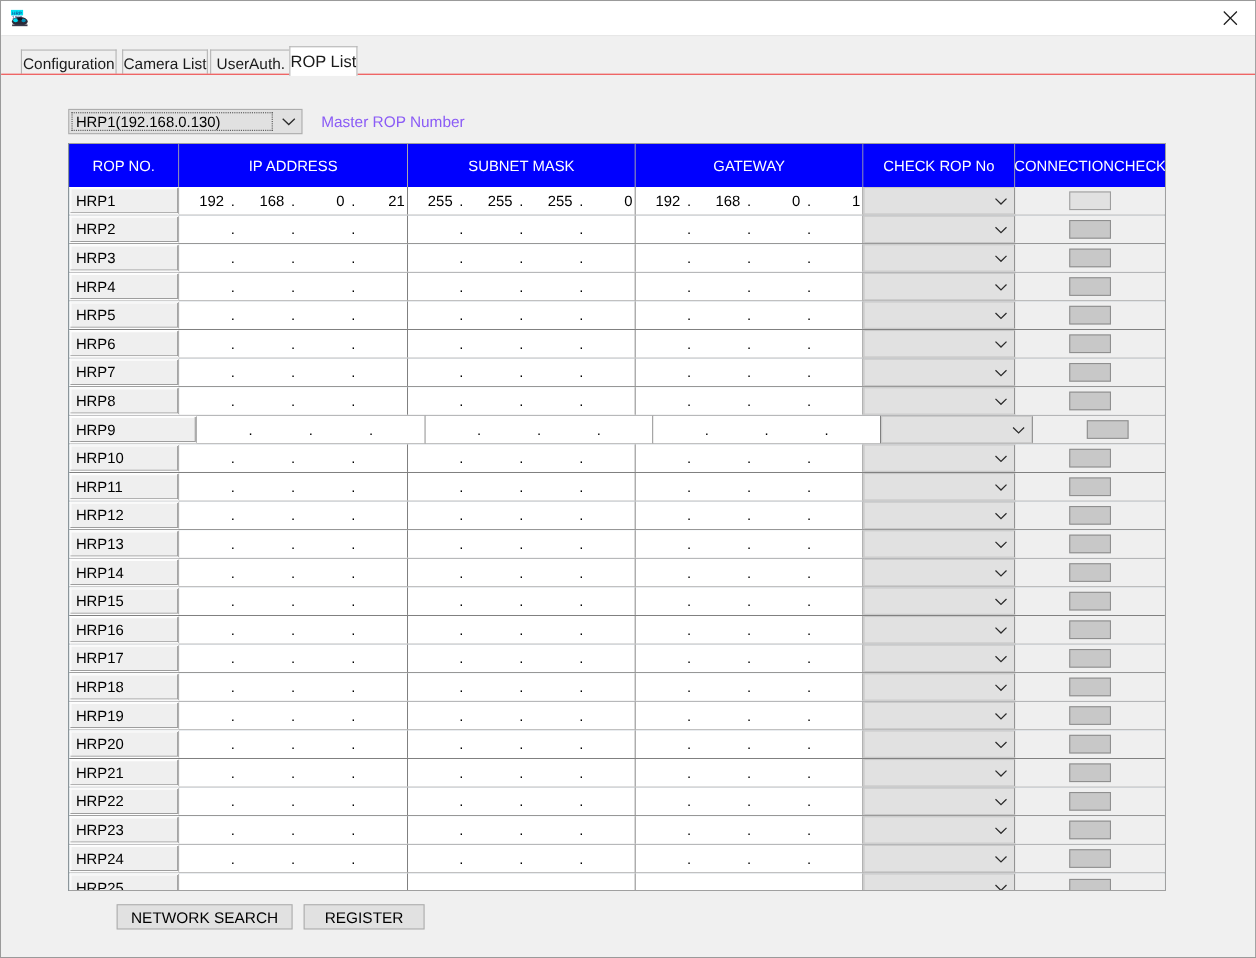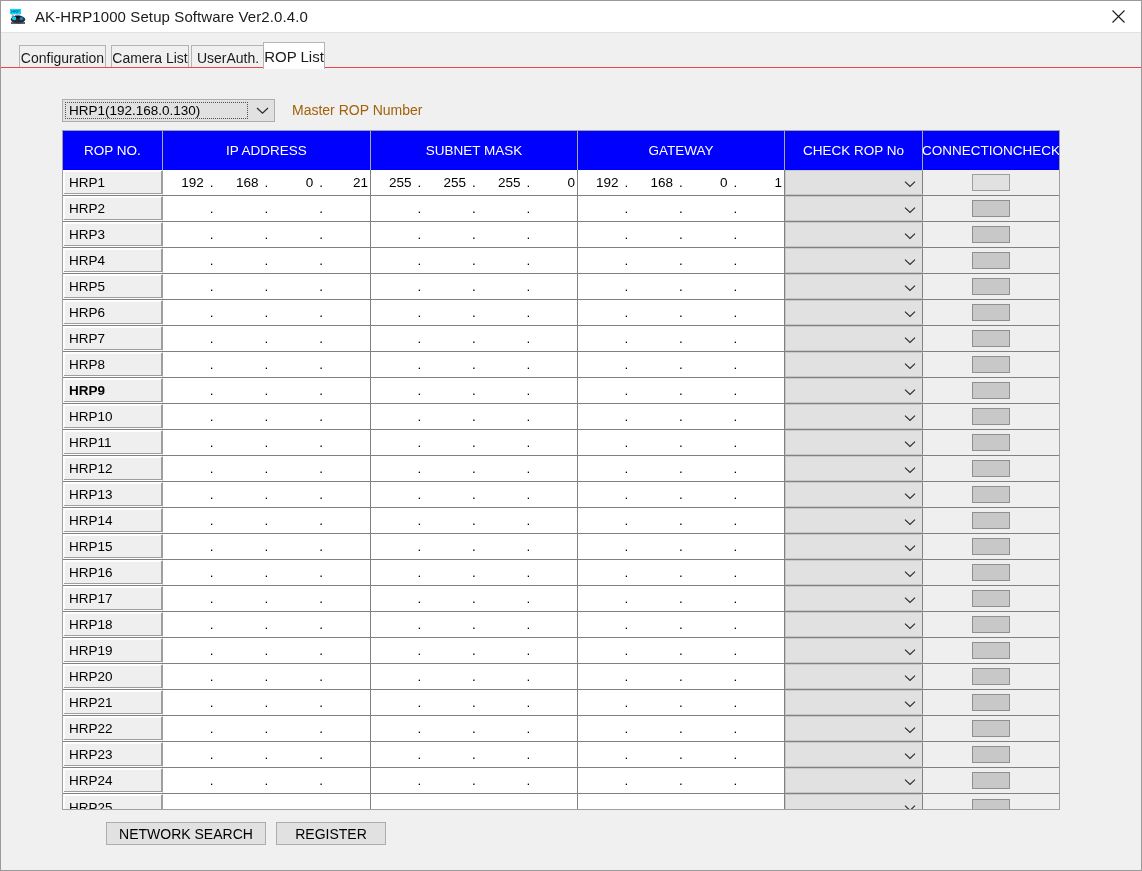--- a/index.html
+++ b/index.html
@@ -106,21 +106,21 @@
     white-space: nowrap;
     overflow: hidden;
   }
   #master-combo-arrow {
     width: 24px; height: 100%;
     display: flex; align-items: center; justify-content: center;
     flex: none;
   }
   #master-label {
     position: absolute; left: 291px; top: 34px;
-    font-size: 14px; color: #a16207;
+    font-size: 14px; color: #8b5cf6;
     white-space: nowrap;
     text-align: center;
   }
 
   
   #table {
     position: absolute;
     left: 61px; top: 62px;
     width: 998px;
     height: 680px;
@@ -245,21 +245,20 @@
         <rect x="1" y="1" width="11" height="5" fill="#00e0f0"></rect>
         <text x="2" y="5.4" font-size="4.2" fill="#1b2f8a" font-family="'Liberation Sans',sans-serif">HRP</text>
         <text x="2" y="9.2" font-size="4.2" fill="#1b2f8a" font-family="'Liberation Sans',sans-serif">1000</text>
         <ellipse cx="9" cy="11.5" rx="7.2" ry="4" fill="#2a2a38"></ellipse>
         <ellipse cx="5.2" cy="10.4" rx="2.2" ry="1.8" fill="#00d8ee"></ellipse>
         <ellipse cx="12.4" cy="10.6" rx="2.0" ry="1.6" fill="#0090b8"></ellipse>
         <rect x="7" y="8.2" width="4" height="2.2" fill="#111122"></rect>
         <rect x="2" y="14.2" width="14" height="1.6" fill="#3a3a4a"></rect>
       </svg>
     </div>
-    <div id="title-text">AK-HRP1000 Setup Software Ver2.0.4.0</div>
     <div id="close-btn">
       <svg width="13" height="13" viewBox="0 0 13 13">
         <line x1="0.5" y1="0.5" x2="12.5" y2="12.5" stroke="#1b1b1b" stroke-width="1.1"></line>
         <line x1="12.5" y1="0.5" x2="0.5" y2="12.5" stroke="#1b1b1b" stroke-width="1.1"></line>
       </svg>
     </div>
   </div>
 
   <div id="tabstrip">
       <div class="tab" style="left: 18px; width: 87px;">
@@ -617,21 +616,21 @@
               <span style="flex: 1 1 0%; font-size: 13px; color: rgb(0, 0, 0); padding-left: 4px;"></span>
               <span><svg width="12" height="8" viewBox="0 0 12 8">
                   <polyline points="1,1.6 6,6.5 11,1.6" fill="none" stroke="#2b2b2b" stroke-width="1.15"></polyline>
                 </svg></span>
             </div>
             <div class="c-conn" style="width: 136px;">
               <div class="led"></div>
             </div>
           </div>
           <div class="row">
-            <div class="c-ropno" style="width: 100px; font-weight: bold;">HRP9</div>
+            <div class="c-ropno" style="width: 116px;">HRP9</div>
             <div class="c-ip" style="width: 208px;">
               <div class="octet"></div>
               <div class="dot">.</div>
               <div class="octet"></div>
               <div class="dot">.</div>
               <div class="octet"></div>
               <div class="dot">.</div>
               <div class="octet"></div>
             </div>
             <div class="c-sub" style="width: 207px;">

